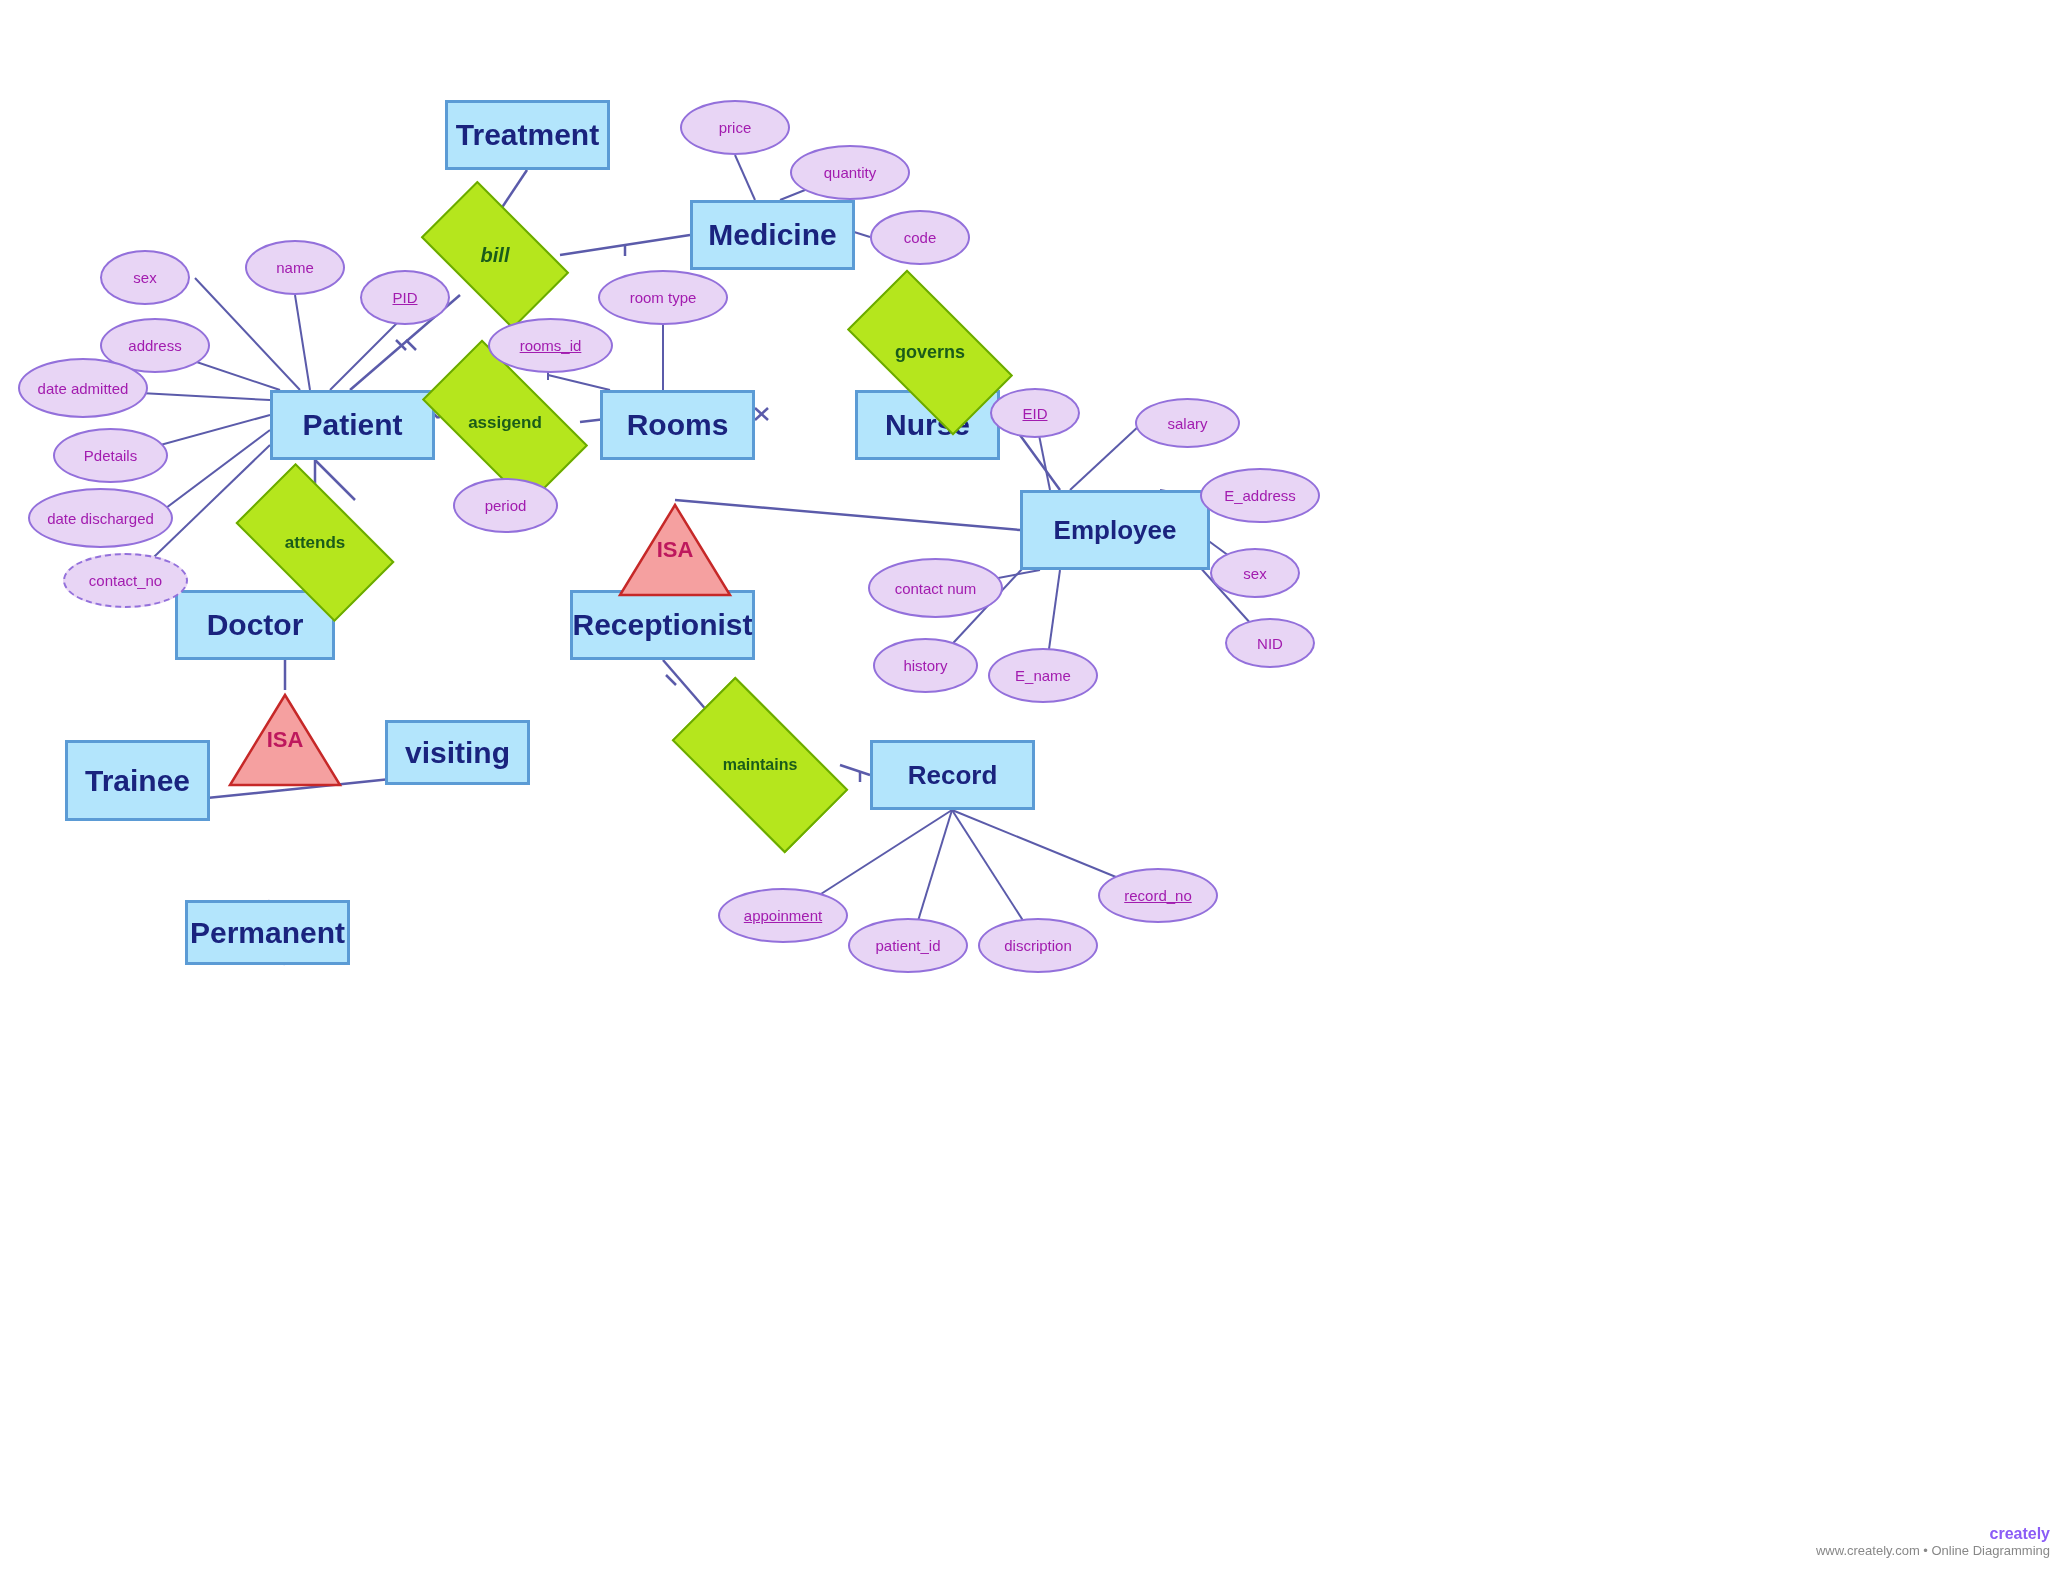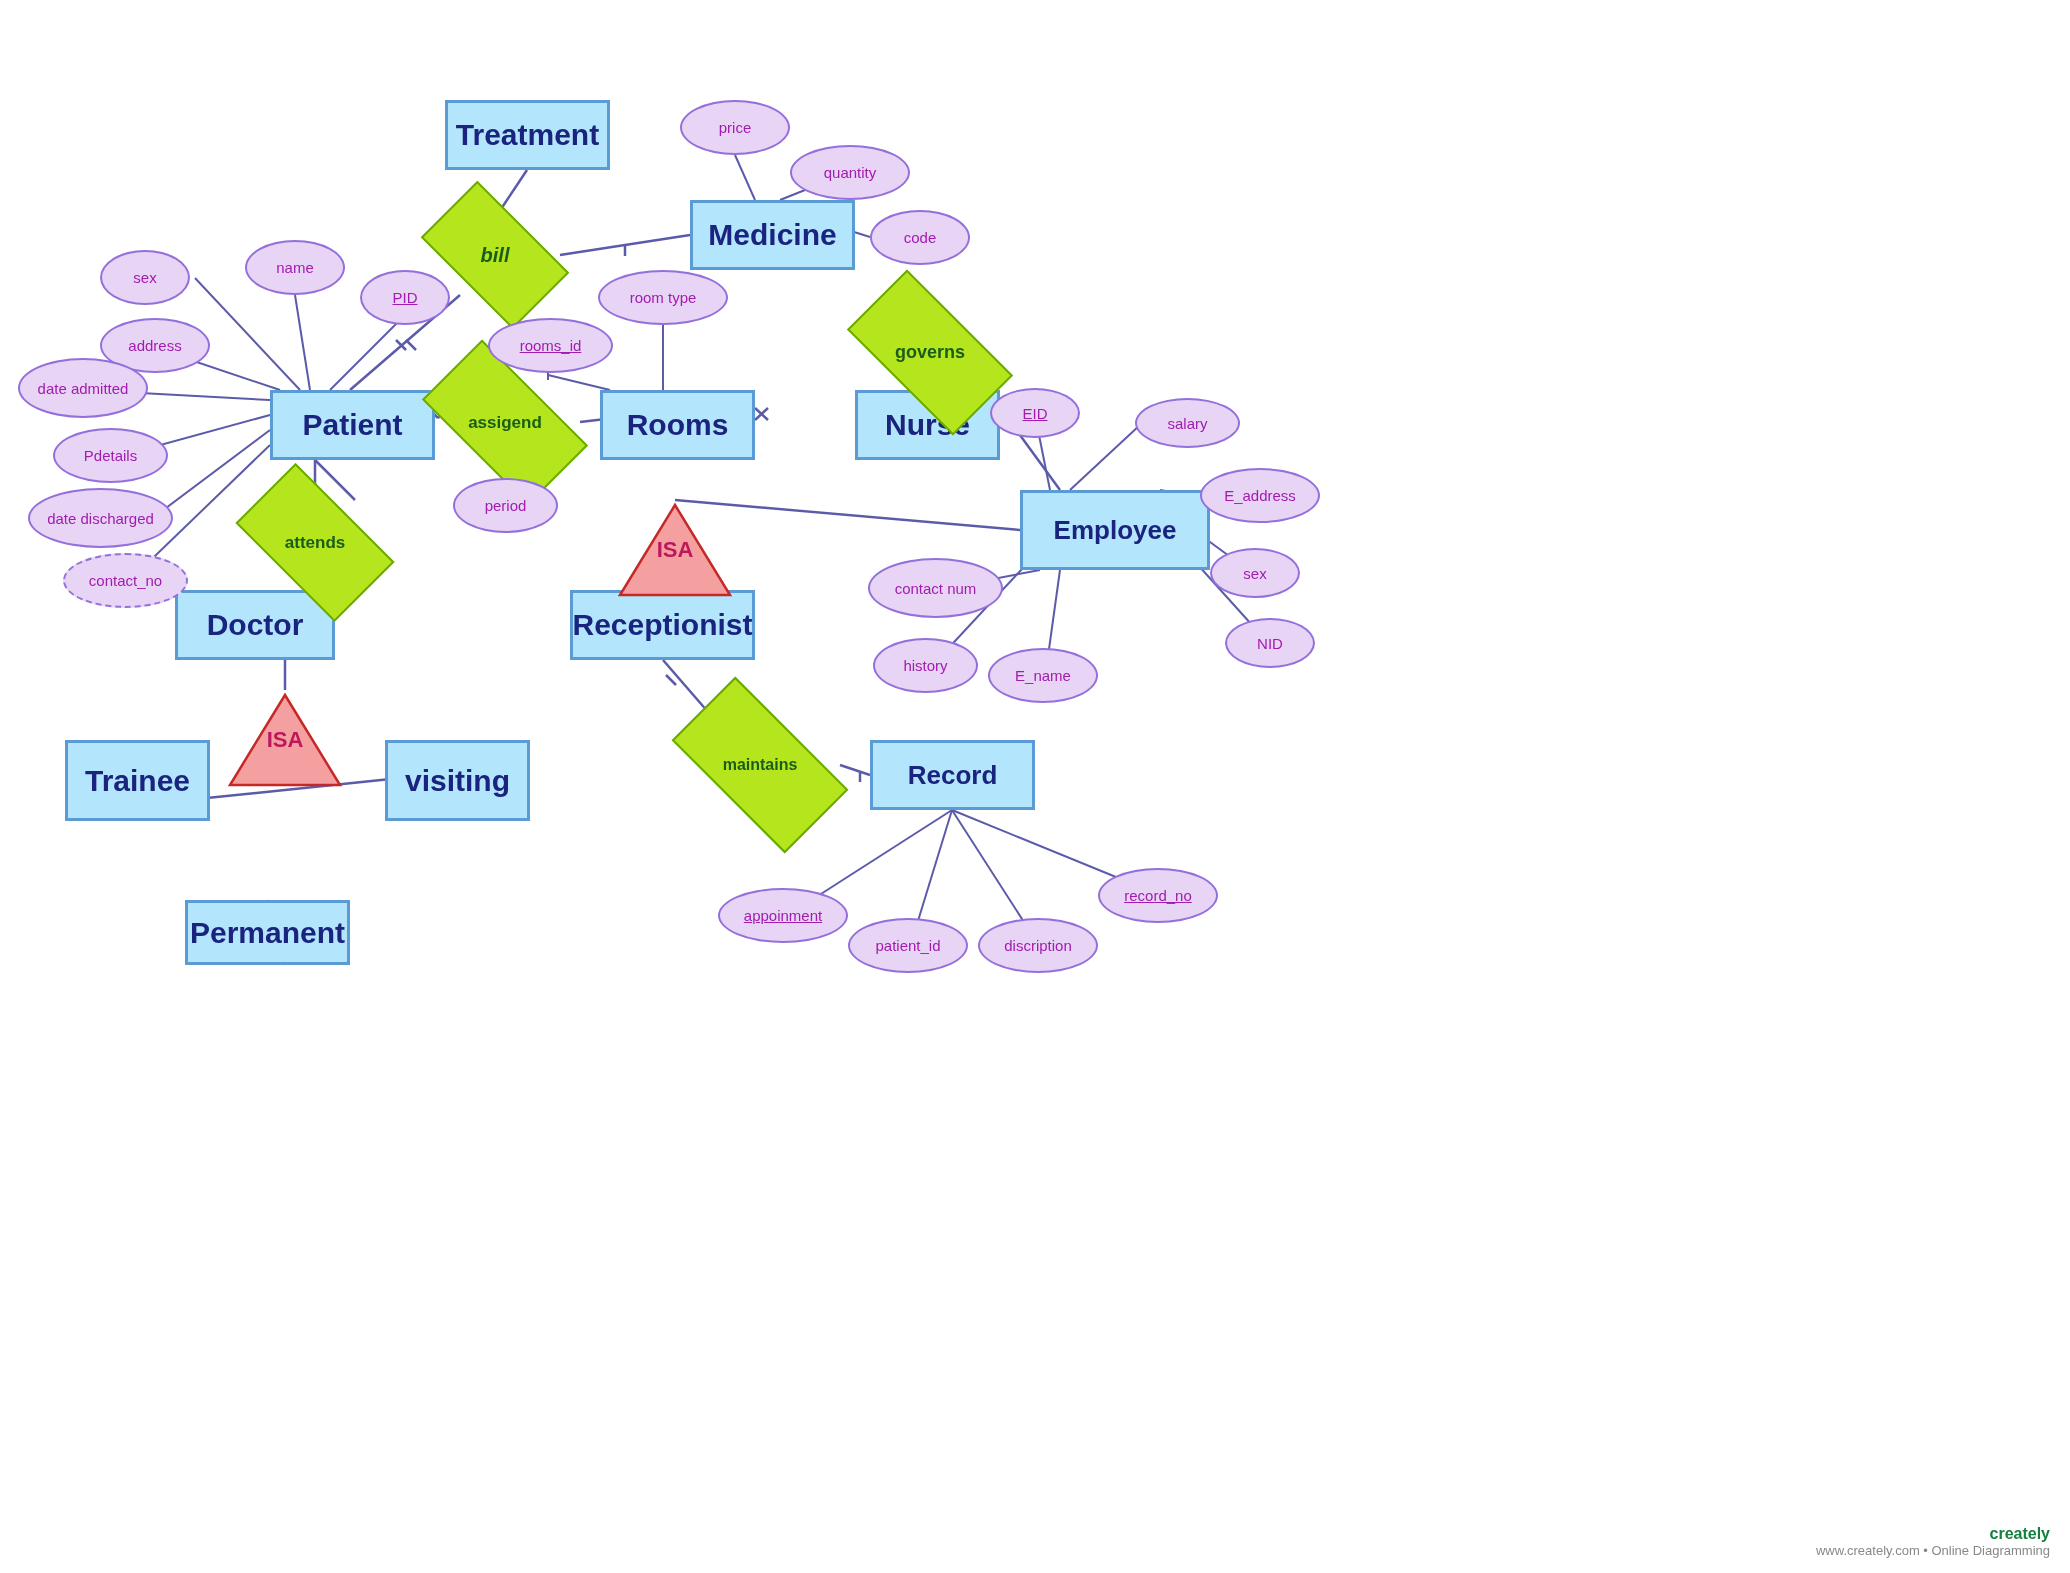--- a/index.html
+++ b/index.html
@@ -108,21 +108,21 @@
     }
     .watermark {
       position: absolute;
       bottom: 15px;
       right: 20px;
       font-size: 13px;
       color: #888;
       text-align: right;
     }
     .watermark .creately {
-      color: #15803d;
+      color: #8b5cf6;
       font-weight: bold;
       font-size: 16px;
     }
   </style>
 </head>
 <body>
 
 <div id="diagram-container">
 
   <svg id="lines-svg">
@@ -237,21 +237,21 @@
   <div class="entity" style="left:855px;top:390px;width:145px;height:70px;">Nurse</div>
 
   <div class="entity" style="left:1020px;top:490px;width:190px;height:80px;font-size:26px;">Employee</div>
 
   <div class="entity" style="left:175px;top:590px;width:160px;height:70px;">Doctor</div>
 
   <div class="entity" style="left:570px;top:590px;width:185px;height:70px;">Receptionist</div>
 
   <div class="entity" style="left:65px;top:740px;width:145px;height:81px;">Trainee</div>
 
-  <div class="entity" style="left:385px;top:740px;width:145px;height:81px;">visiting</div>
+  <div class="entity" style="left:385px;top:720px;width:145px;height:65px;">visiting</div>
 
   <div class="entity" style="left:185px;top:900px;width:165px;height:65px;">Permanent</div>
 
   <div class="entity" style="left:870px;top:740px;width:165px;height:70px;font-size:26px;">Record</div>
 
   <div class="relationship" style="left:430px;top:215px;width:130px;height:80px;">
     <div class="diamond-shape"></div>
     <span class="diamond-label" style="font-size:20px;color:#1a5c1a;font-weight:bold;font-style:italic;">bill</span>
   </div>
 

